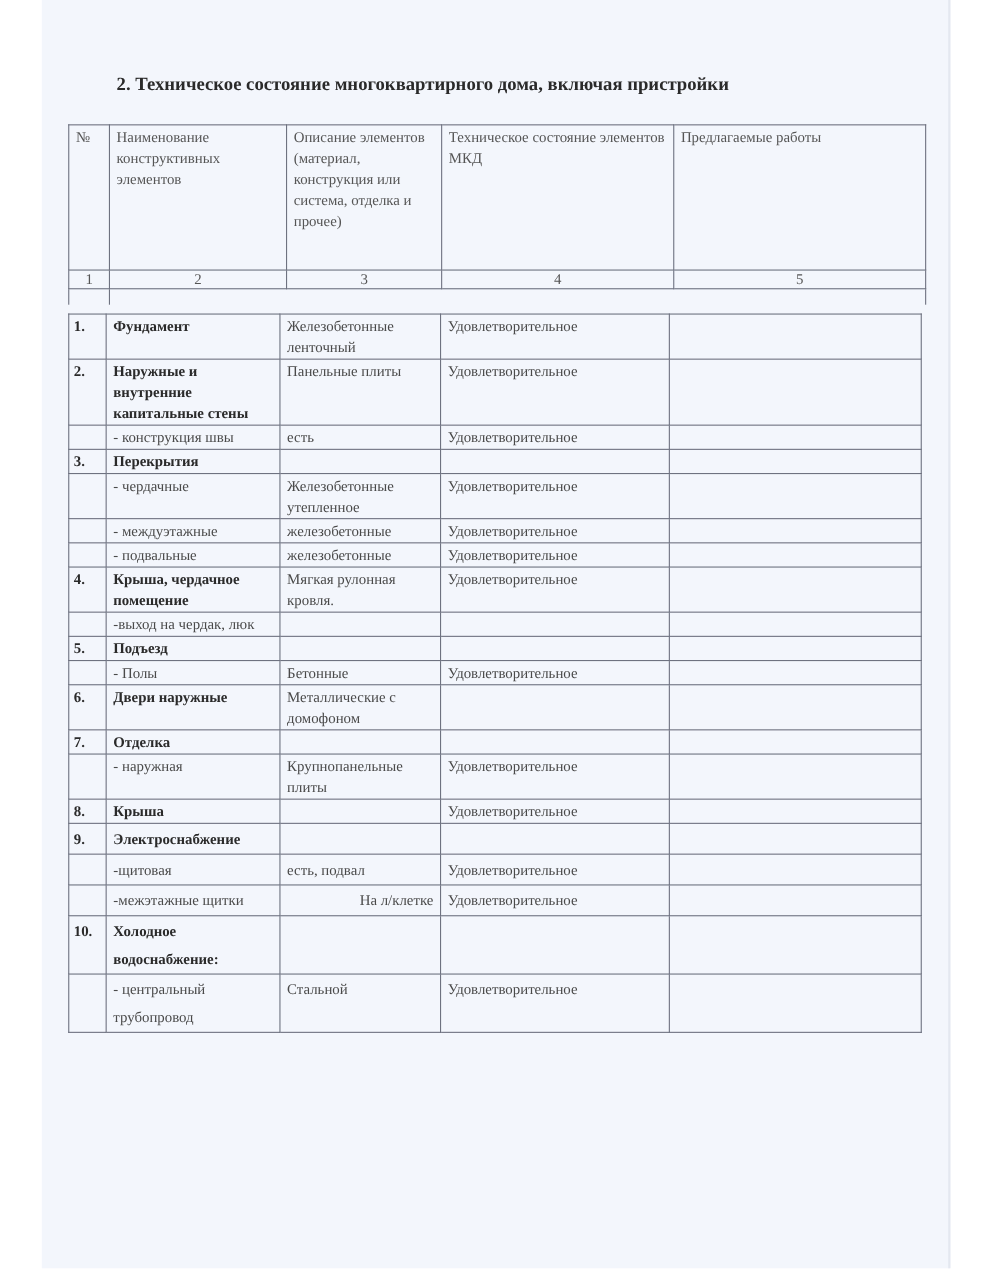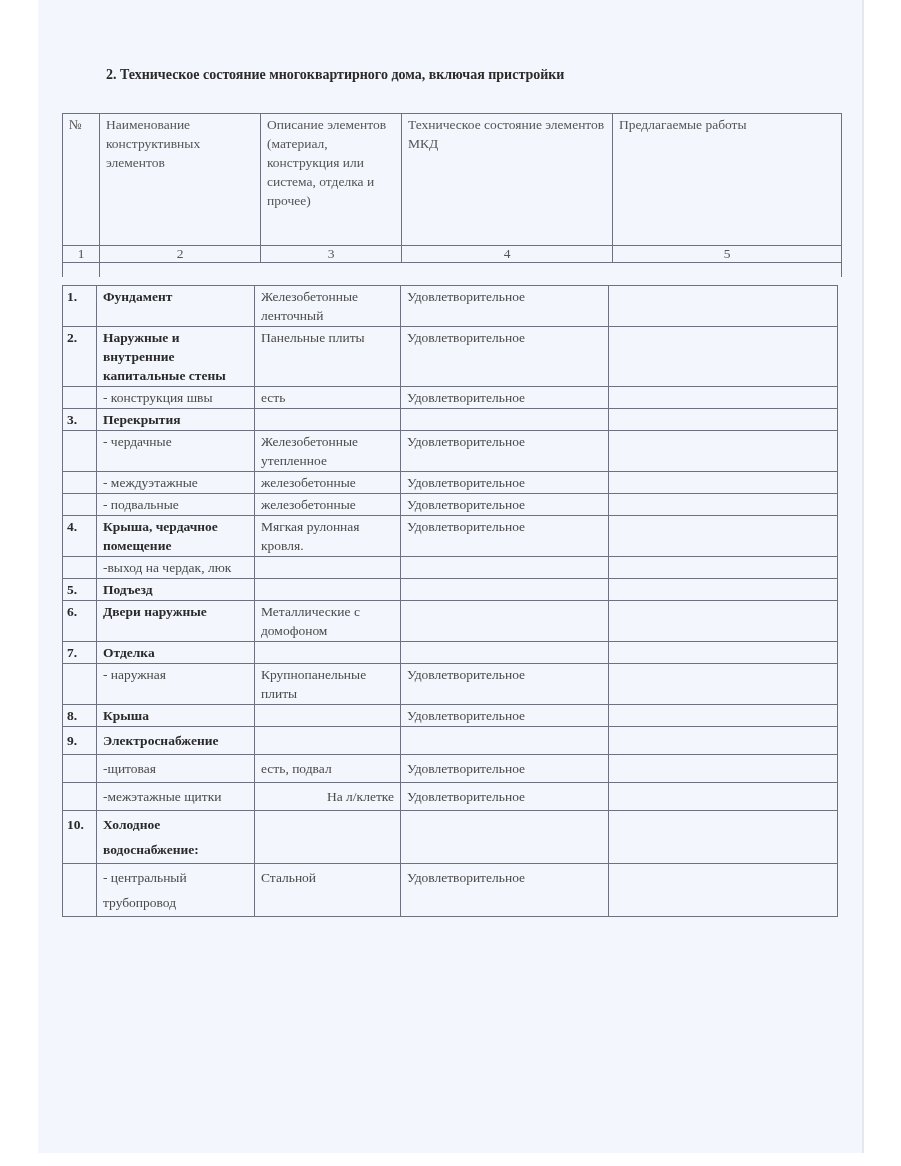--- a/index.html
+++ b/index.html
@@ -9,21 +9,21 @@
     font-family: "Liberation Serif", "DejaVu Serif", serif;
     color: #3a3a3a;
   }
   .page {
     position: absolute; left: 38px; top: 0; width: 824px; height: 1153px;
     background: #f3f6fc;
     border-right: 2px solid #e4e8f0;
   }
   .title {
     position: absolute; left: 106px; top: 67px;
-    font-size: 14px; font-weight: bold; color: #2a2a2a;
+    font-size: 17px; font-weight: bold; color: #2a2a2a;
     white-space: nowrap;
   }
   table { border-collapse: collapse; position: absolute; table-layout: fixed; }
   td {
     border: 1px solid #6e7280; vertical-align: top;
     font-size: 13.5px; line-height: 19px; padding: 1px 6px;
     color: #4a4a4a;
   }
   .hdr { left: 62px; top: 113px; width: 780px; }
   .hdr td { color: #555; }
@@ -139,20 +139,27 @@
         <td style="white-space: pre-line;"></td>
       </tr>
       <tr>
         <td class="n" style="white-space: pre-line;">5.</td>
         <td class="b" style="white-space: pre-line;">Подъезд</td>
         <td style="white-space: pre-line;"></td>
         <td style="white-space: pre-line;"></td>
         <td style="white-space: pre-line;"></td>
       </tr>
       <tr>
+        <td class="n" style="white-space: pre-line;"></td>
+        <td style="white-space: pre-line;">- Полы</td>
+        <td style="white-space: pre-line;">Бетонные</td>
+        <td style="white-space: pre-line;">Удовлетворительное</td>
+        <td style="white-space: pre-line;"></td>
+      </tr>
+      <tr>
         <td class="n" style="white-space: pre-line;">6.</td>
         <td class="b" style="white-space: pre-line;">Двери наружные</td>
         <td style="white-space: pre-line;">Металлические с домофоном</td>
         <td style="white-space: pre-line;"></td>
         <td style="white-space: pre-line;"></td>
       </tr>
       <tr>
         <td class="n" style="white-space: pre-line;">7.</td>
         <td class="b" style="white-space: pre-line;">Отделка</td>
         <td style="white-space: pre-line;"></td>

